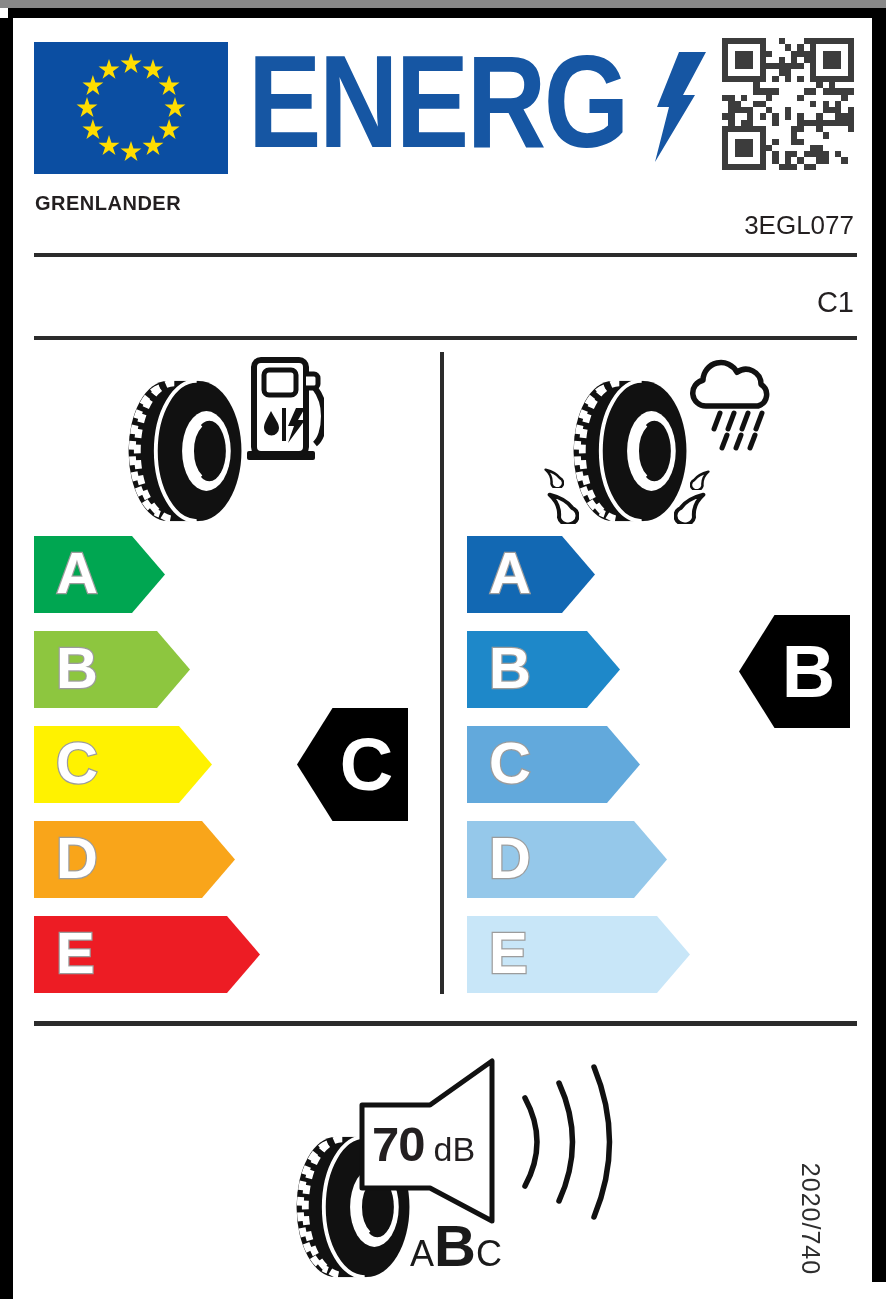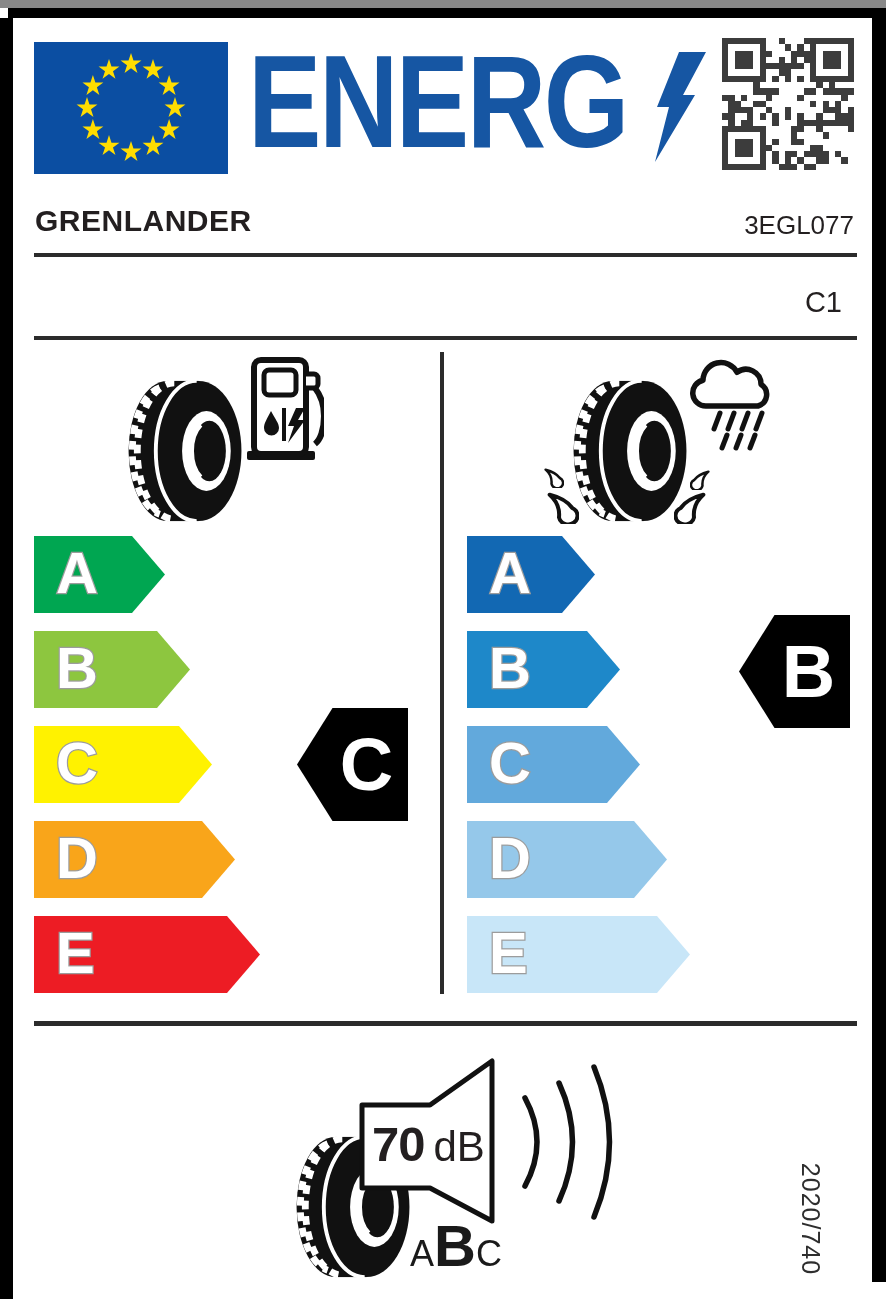--- a/index.html
+++ b/index.html
@@ -11,24 +11,24 @@
 
   
   .eu-flag{position:absolute;left:34px;top:34px;}
   .energ{position:absolute;left:248px;top:28px;font-size:131px;line-height:131px;font-weight:bold;
          color:var(--logo_blue,#1656a3);letter-spacing:-3px;transform:scaleX(.84);transform-origin:left top;white-space:nowrap;}
   .bolt{position:absolute;left:648px;top:44px;color:var(--logo_blue,#1656a3);}
   .qr{position:absolute;left:722px;top:30px;width:132px;height:132px;}
   .qr svg{width:100%;height:100%;shape-rendering:crispEdges;}
 
   
-  .brand{position:absolute;left:35px;top:196px;font-size:30px;font-weight:bold;color:var(--text_dark,#231f20);letter-spacing:.5px;text-align:center;}
+  .brand{position:absolute;left:35px;top:184px;font-size:20px;font-weight:bold;color:var(--text_dark,#231f20);letter-spacing:.5px;text-align:center;}
   .model{position:absolute;right:32px;top:202px;font-size:26px;color:var(--text_dark,#231f20);}
   .size{position:absolute;left:35px;top:266px;font-size:42px;color:var(--text_dark,#231f20);}
-  .tclass{position:absolute;right:44px;top:278px;font-size:29px;color:var(--text_dark,#231f20);}
+  .tclass{position:absolute;right:32px;top:278px;font-size:29px;color:var(--text_dark,#231f20);}
   .rule{position:absolute;background:#2b2b2b;}
   .rule1{left:34px;top:245px;width:823px;height:4px;}
   .rule2{left:34px;top:328px;width:823px;height:4px;}
   .rule3{left:34px;top:1013px;width:823px;height:5px;}
   .divider{position:absolute;left:440px;top:344px;width:4px;height:642px;background:#2b2b2b;}
 
   
   .scale{position:absolute;top:528px;}
   .scale-left{left:34px;}
   .scale-right{left:467px;}
@@ -48,21 +48,21 @@
   .icon{position:absolute;}
   .tire-fuel{left:126px;top:370px;}
   .pump{left:244px;top:348px;}
   .tire-wet{left:571px;top:370px;}
   .cloud{left:680px;top:344px;}
   .tire-noise{left:294px;top:1126px;}
   .speaker{left:353px;top:1046px;z-index:3;}
 
   .db{position:absolute;left:372px;top:1108px;z-index:4;display:flex;align-items:baseline;color:#231f20;}
   .db .val{font-size:49px;font-weight:bold;letter-spacing:-1px;}
-  .db .unit{font-size:42px;margin-left:9px;}
+  .db .unit{font-size:34px;margin-left:9px;}
   .abc{position:absolute;left:410px;top:1204px;z-index:4;display:flex;align-items:baseline;color:#1a1a1a;}
   .abc .na{font-size:36px;}
   .abc .nb{font-size:58px;font-weight:bold;}
   .abc .nc{font-size:36px;}
   .reg{position:absolute;left:750px;top:1198px;width:124px;height:26px;text-align:center;
     font-size:25px;color:#2e2e2e;letter-spacing:1px;transform:rotate(90deg);}
   .defs{position:absolute;width:0;height:0;overflow:hidden;}
 </style>
 </head>
 <body>

